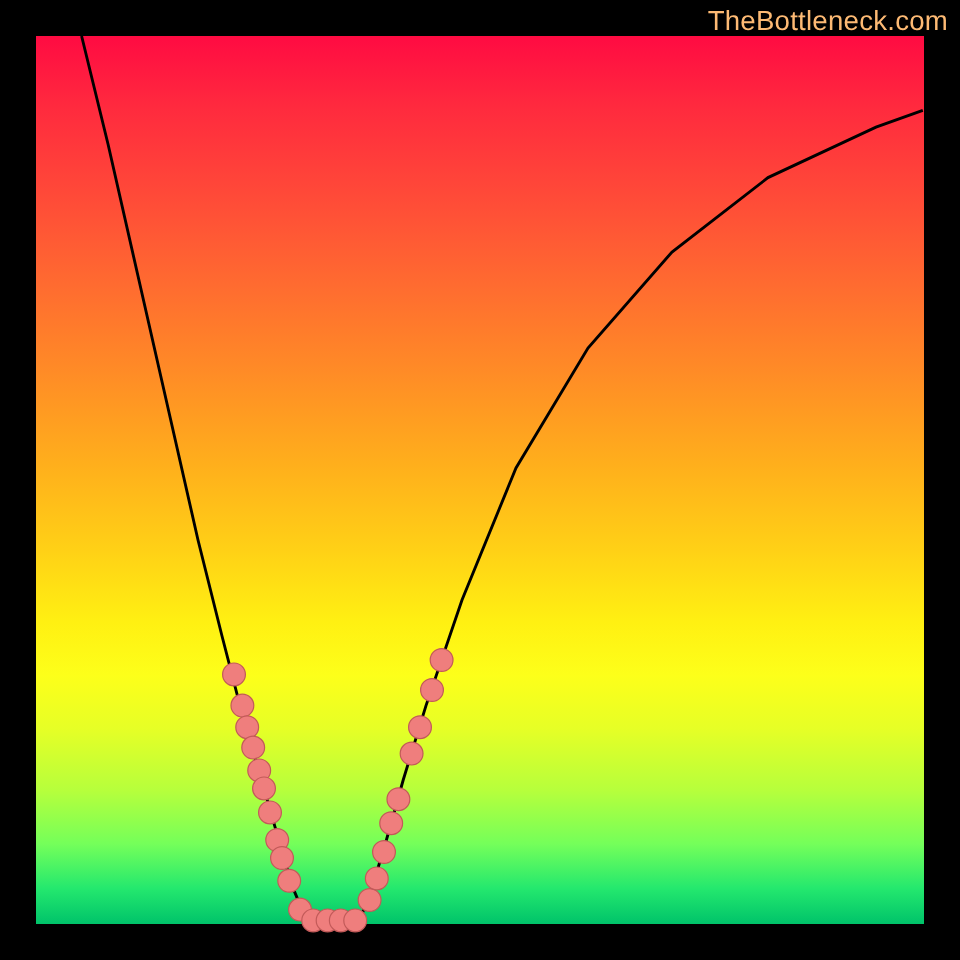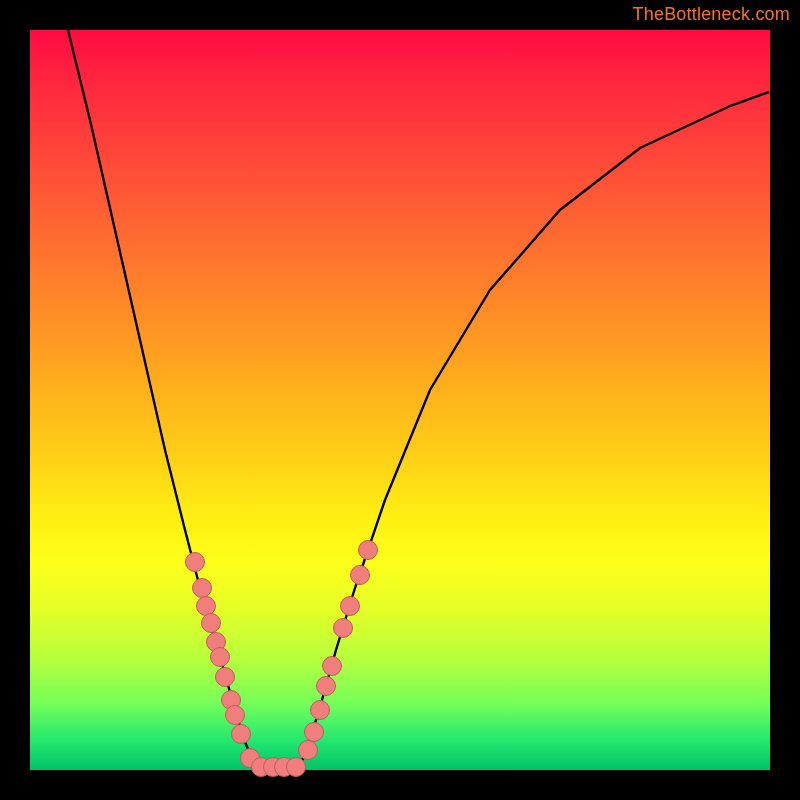--- a/index.html
+++ b/index.html
@@ -40,22 +40,22 @@
       #b6ff3c 85%,
       #74ff5a 91%,
       #24e86e 96%,
       #00c36a 100%
     );
   }
   .watermark {
     position: absolute;
     top: 4px;
     right: 10px;
-    color: #f97316;
-    font-size: 18px;
+    color: #fdba74;
+    font-size: 23px;
     font-weight: 500;
     letter-spacing: 0.2px;
     user-select: none;
   }
   svg.curve {
     position: absolute;
     left: 0;
     top: 0;
     width: 740px;
     height: 740px;

